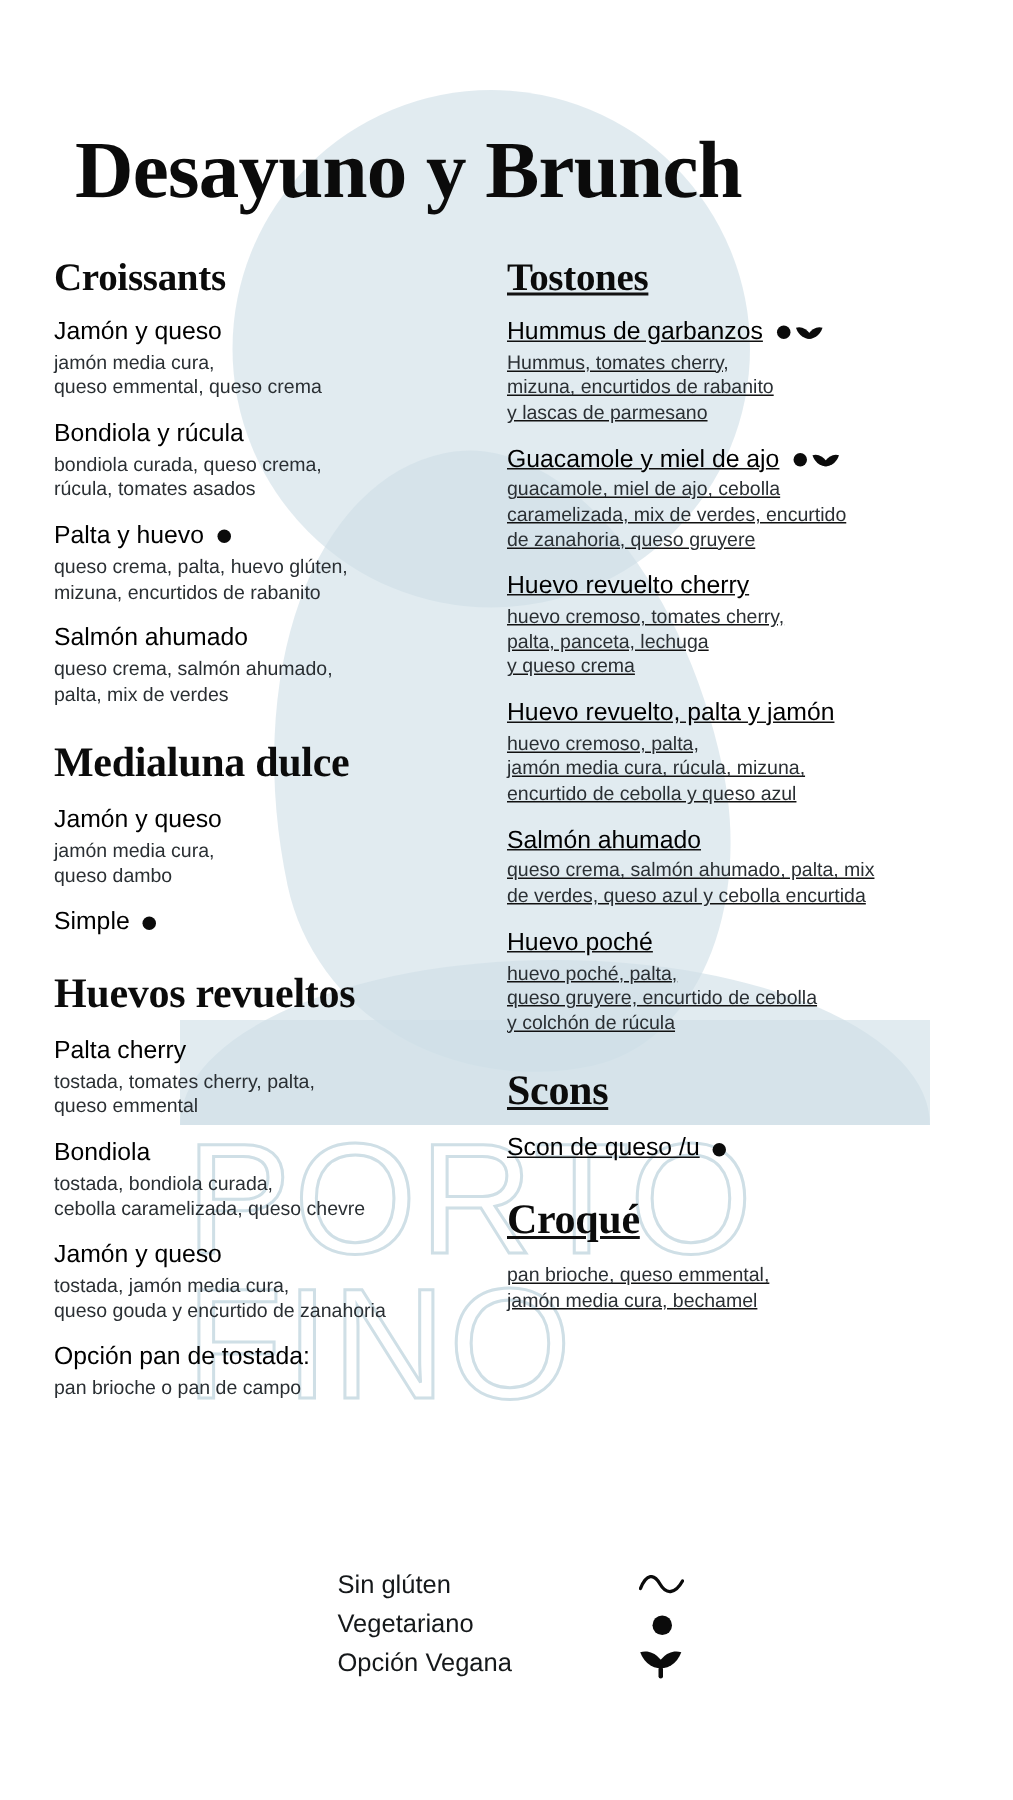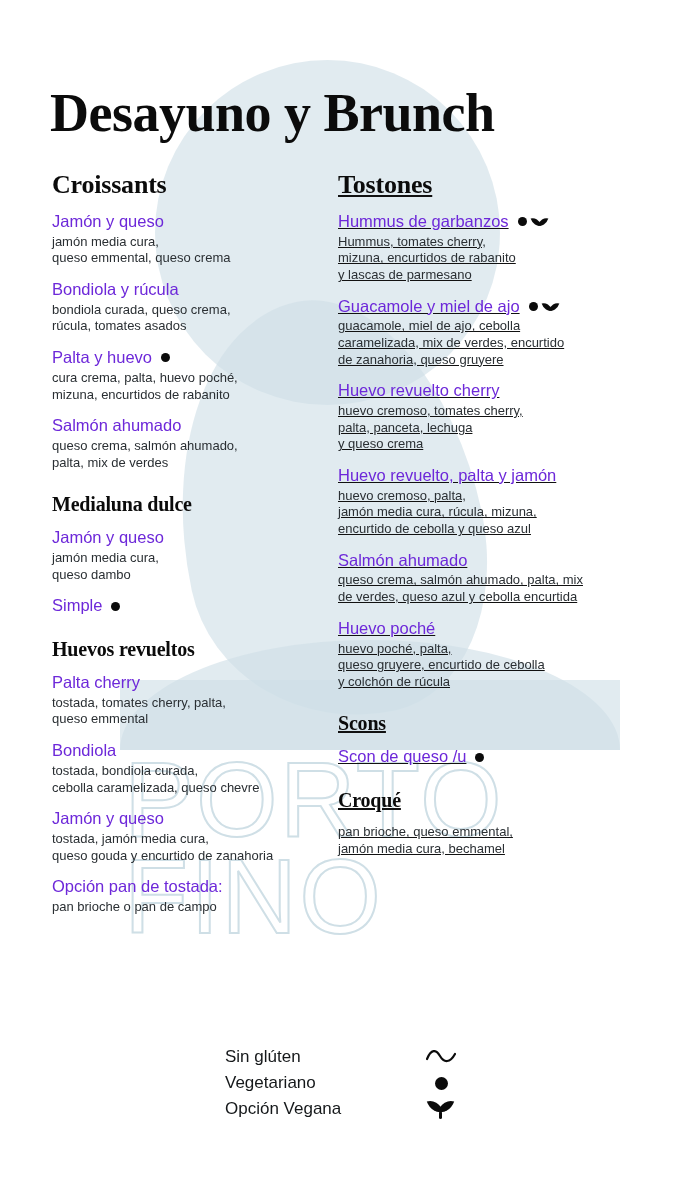--- a/index.html
+++ b/index.html
@@ -92,48 +92,48 @@
     font-weight: bold;
     font-size: 54px;
     letter-spacing: -0.5px;
     color: #0b0b0b;
   }
 
   .col {
     position: absolute;
     top: 170px;
   }
-  .col-left  { left: 52px;  width: 270px; }
+  .col-left  { left: 36px;  width: 270px; }
   .col-right { left: 338px; width: 300px; text-decoration: underline; }
 
   .section-head {
     font-family: "Liberation Serif", serif;
     font-weight: bold;
     font-size: 26px;
     color: #0b0b0b;
     margin: 0 0 12px 0;
     letter-spacing: -0.2px;
   }
   .section-head.big {
-    font-size: 20px;
+    font-size: 28px;
   }
   .section {
     margin-bottom: 16px;
   }
   .spacer-top {
     margin-top: 22px;
   }
 
   .item {
     margin-bottom: 13px;
   }
   .item-name {
     font-size: 16.5px;
     line-height: 1.2;
-    color: #6d28d9;
+    color: #000000;
     margin-bottom: 2px;
     display: flex;
     align-items: center;
     gap: 7px;
     flex-wrap: wrap;
   }
   .item-desc {
     font-size: 13px;
     line-height: 1.28;
     color: #2a2f33;
@@ -269,21 +269,21 @@
           </div>
         </div>
         <div class="item">
           <div class="item-name">
             <span>Palta y huevo</span>
             <span class="marks">
               <span class="dot"></span>
             </span>
           </div>
           <div class="item-desc">
-            <div>cura crema, palta, huevo poché,</div>
+            <div>queso crema, palta, huevo glúten,</div>
             <div>mizuna, encurtidos de rabanito</div>
           </div>
         </div>
         <div class="item">
           <div class="item-name">
             <span>Salmón ahumado</span>
           </div>
           <div class="item-desc">
             <div>queso crema, salmón ahumado,</div>
             <div>palta, mix de verdes</div>

